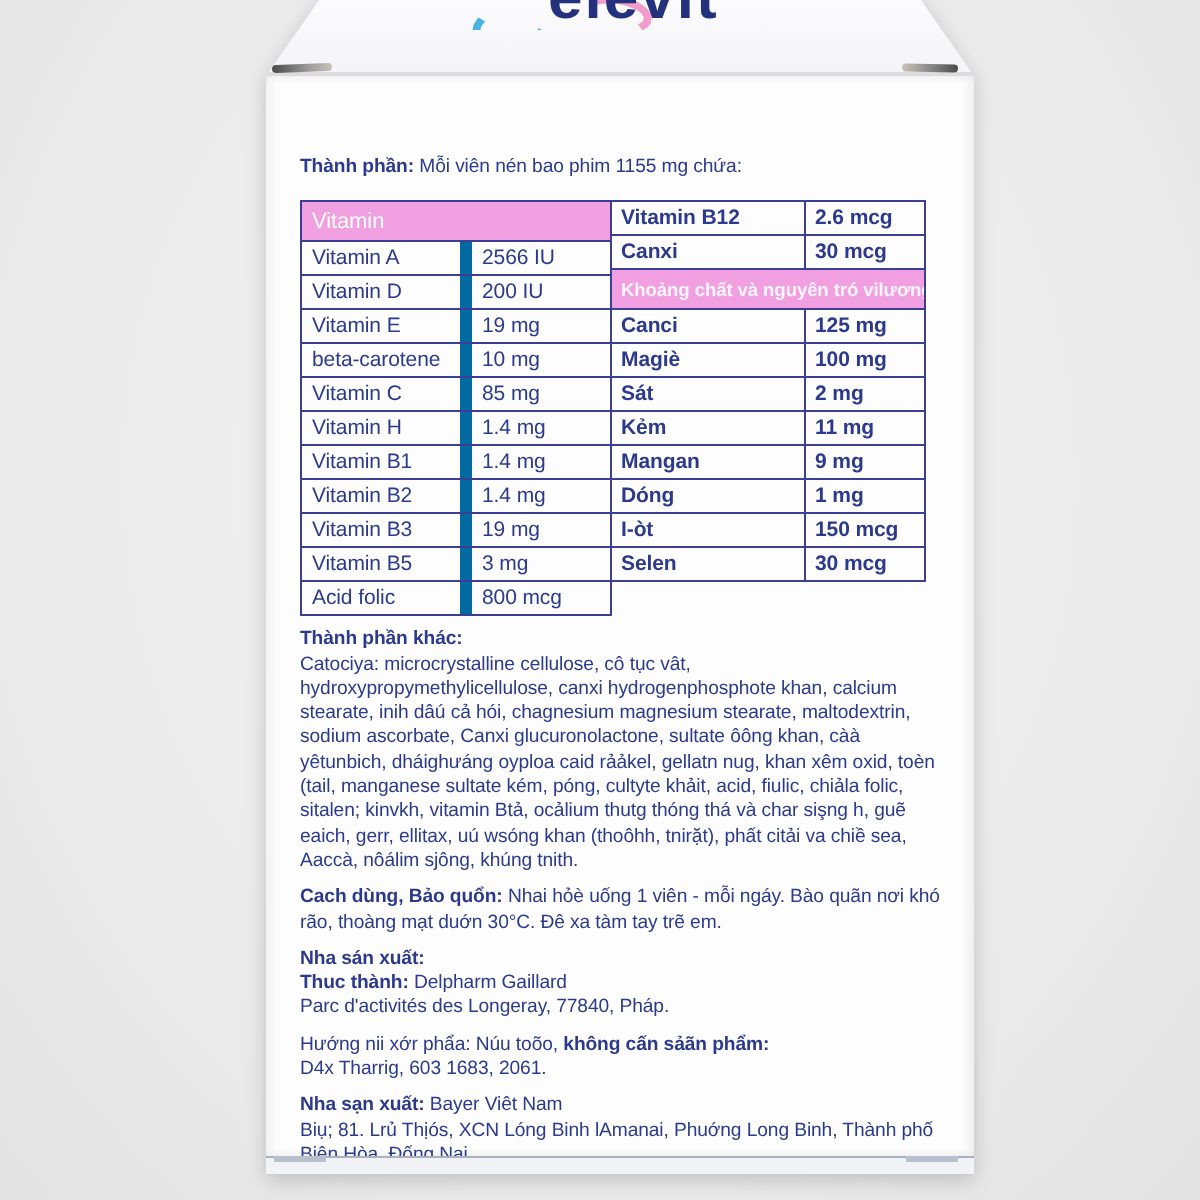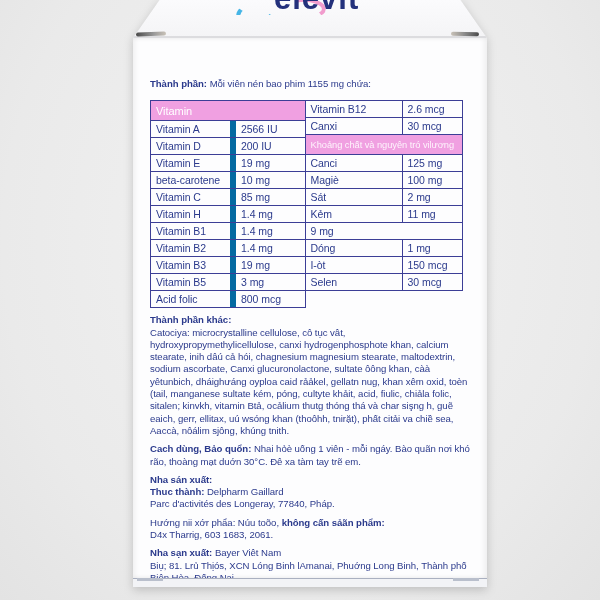--- a/index.html
+++ b/index.html
@@ -55,21 +55,21 @@
     padding:40px 16px 0 17px; box-sizing:border-box;
     color:#2b3a8c;
   }
   .body-text { font-size:9.6px; line-height:12.3px; letter-spacing:-0.05px; color:#2b3a8c; }
   b { font-weight:bold; }
   .comp-line { margin:0 0 10px 0; }
   
   .tables { display:flex; align-items:flex-start; }
   .vtable { border:1.5px solid #3c3e96; background:#fdfdfe; box-sizing:border-box; }
   .vtable.left  { width:156px; }
-  .vtable.right { width:158px; margin-left:-1.5px; }
+  .vtable.right { width:158px; margin-left:-1.5px;font-weight:bold; }
   .vt-header {
     height:19px; display:flex; align-items:center; padding-left:5px;
     background:#f0a0e1; color:#ffffff; font-size:11px;
     border-bottom:1px solid #3c3e96; white-space:nowrap; overflow:hidden;
   }
   .vtable.right .vt-header { font-size:9.3px; color:#fef4fc; border-top:1px solid #3c3e96;text-align:center; }
   .trow { display:flex; height:16px; border-bottom:1px solid #3c3e96; }
   .rows > .trow:last-child { border-bottom:none; }
   .vtable.right .rows.pre > .trow:last-child { border-bottom:none; }
   .tcell { display:flex; align-items:center; padding-left:5px; font-size:10.5px;
@@ -184,20 +184,21 @@
               </div>
               <div class="trow">
                 <div class="tcell lbl">Sát</div>
                 <div class="tcell val">2 mg</div>
               </div>
               <div class="trow">
                 <div class="tcell lbl">Kẻm</div>
                 <div class="tcell val">11 mg</div>
               </div>
               <div class="trow">
+                <div class="tcell lbl">Mangan</div>
                 <div class="tcell val">9 mg</div>
               </div>
               <div class="trow">
                 <div class="tcell lbl">Dóng</div>
                 <div class="tcell val">1 mg</div>
               </div>
               <div class="trow">
                 <div class="tcell lbl">I-òt</div>
                 <div class="tcell val">150 mcg</div>
               </div>

